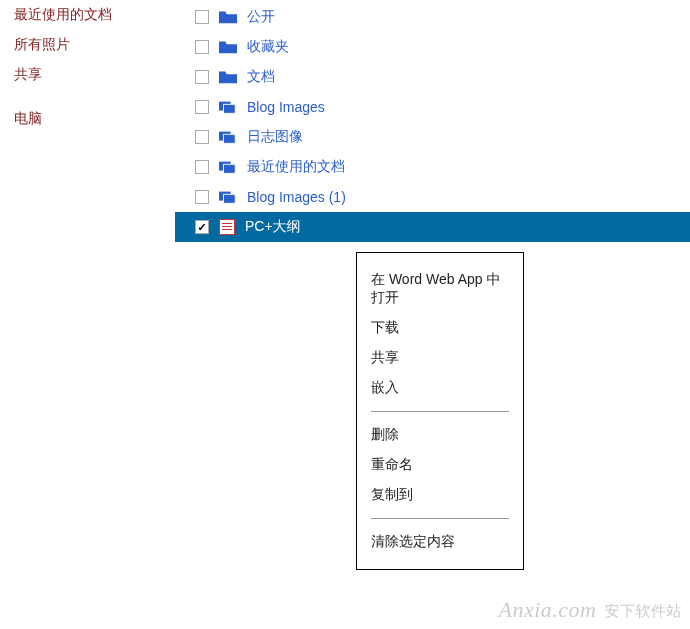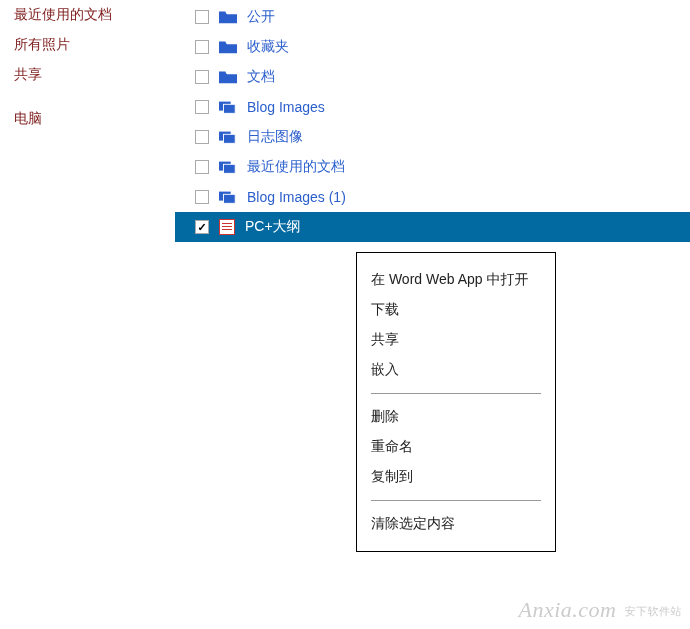--- a/index.html
+++ b/index.html
@@ -13,25 +13,25 @@
     .file-row.selected { background: #0369a1; color: #fff; }
     .checkbox { width: 14px; height: 14px; border: 1px solid #aaa; background: #fff; margin-right: 10px; display: flex; align-items: center; justify-content: center; font-size: 11px; color: #000; cursor: pointer; }
     .checkbox.checked::after { content: "✓"; font-weight: bold; }
     .icon { width: 18px; height: 16px; margin-right: 10px; flex-shrink: 0; }
     .icon-folder { fill: #2b5fcc; }
     .icon-gallery { fill: #2b5fcc; }
     .file-label { color: #2b5fcc; cursor: pointer; }
     .file-row.selected .file-label { color: #fff; }
     .doc-icon { width: 16px; height: 16px; margin-right: 10px; background: #fff; border: 1px solid #c33; position: relative; display: flex; align-items: center; justify-content: center; }
     .doc-icon::after { content: ""; position: absolute; left: 2px; top: 3px; width: 10px; height: 8px; background: linear-gradient(#c33 1px, transparent 1px) 0 0/100% 3px; }
-    .context-menu { position: absolute; left: 356px; top: 252px; width: 200px; background: #fff; border: 1.5px solid #000; padding: 12px 0; }
+    .context-menu { position: absolute; left: 356px; top: 252px; width: 168px; background: #fff; border: 1.5px solid #000; padding: 12px 0; }
     .menu-item { padding: 6px 14px; font-size: 14px; color: #222; cursor: pointer; }
     .menu-sep { border: none; border-top: 1px solid #999; margin: 8px 14px; }
     .watermark { position: absolute; right: 8px; bottom: 6px; font-size: 22px; font-style: italic; font-family: Georgia, serif; color: #ccc; letter-spacing: 0.5px; }
-    .watermark .sub { font-size: 11px; font-style: normal; font-family: Liberation Mono, monospace; display: inline-block; vertical-align: middle; margin-left: 2px; }
+    .watermark .sub { font-size: 15px; font-style: normal; font-family: Liberation Mono, monospace; display: inline-block; vertical-align: middle; margin-left: 2px; }
   </style>
 </head>
 <body>
 
 <div class="layout">
   <div class="sidebar">
     <div class="sidebar-item">最近使用的文档</div>
     <div class="sidebar-item">所有照片</div>
     <div class="sidebar-item">共享</div>
     <div class="sidebar-gap"></div>

